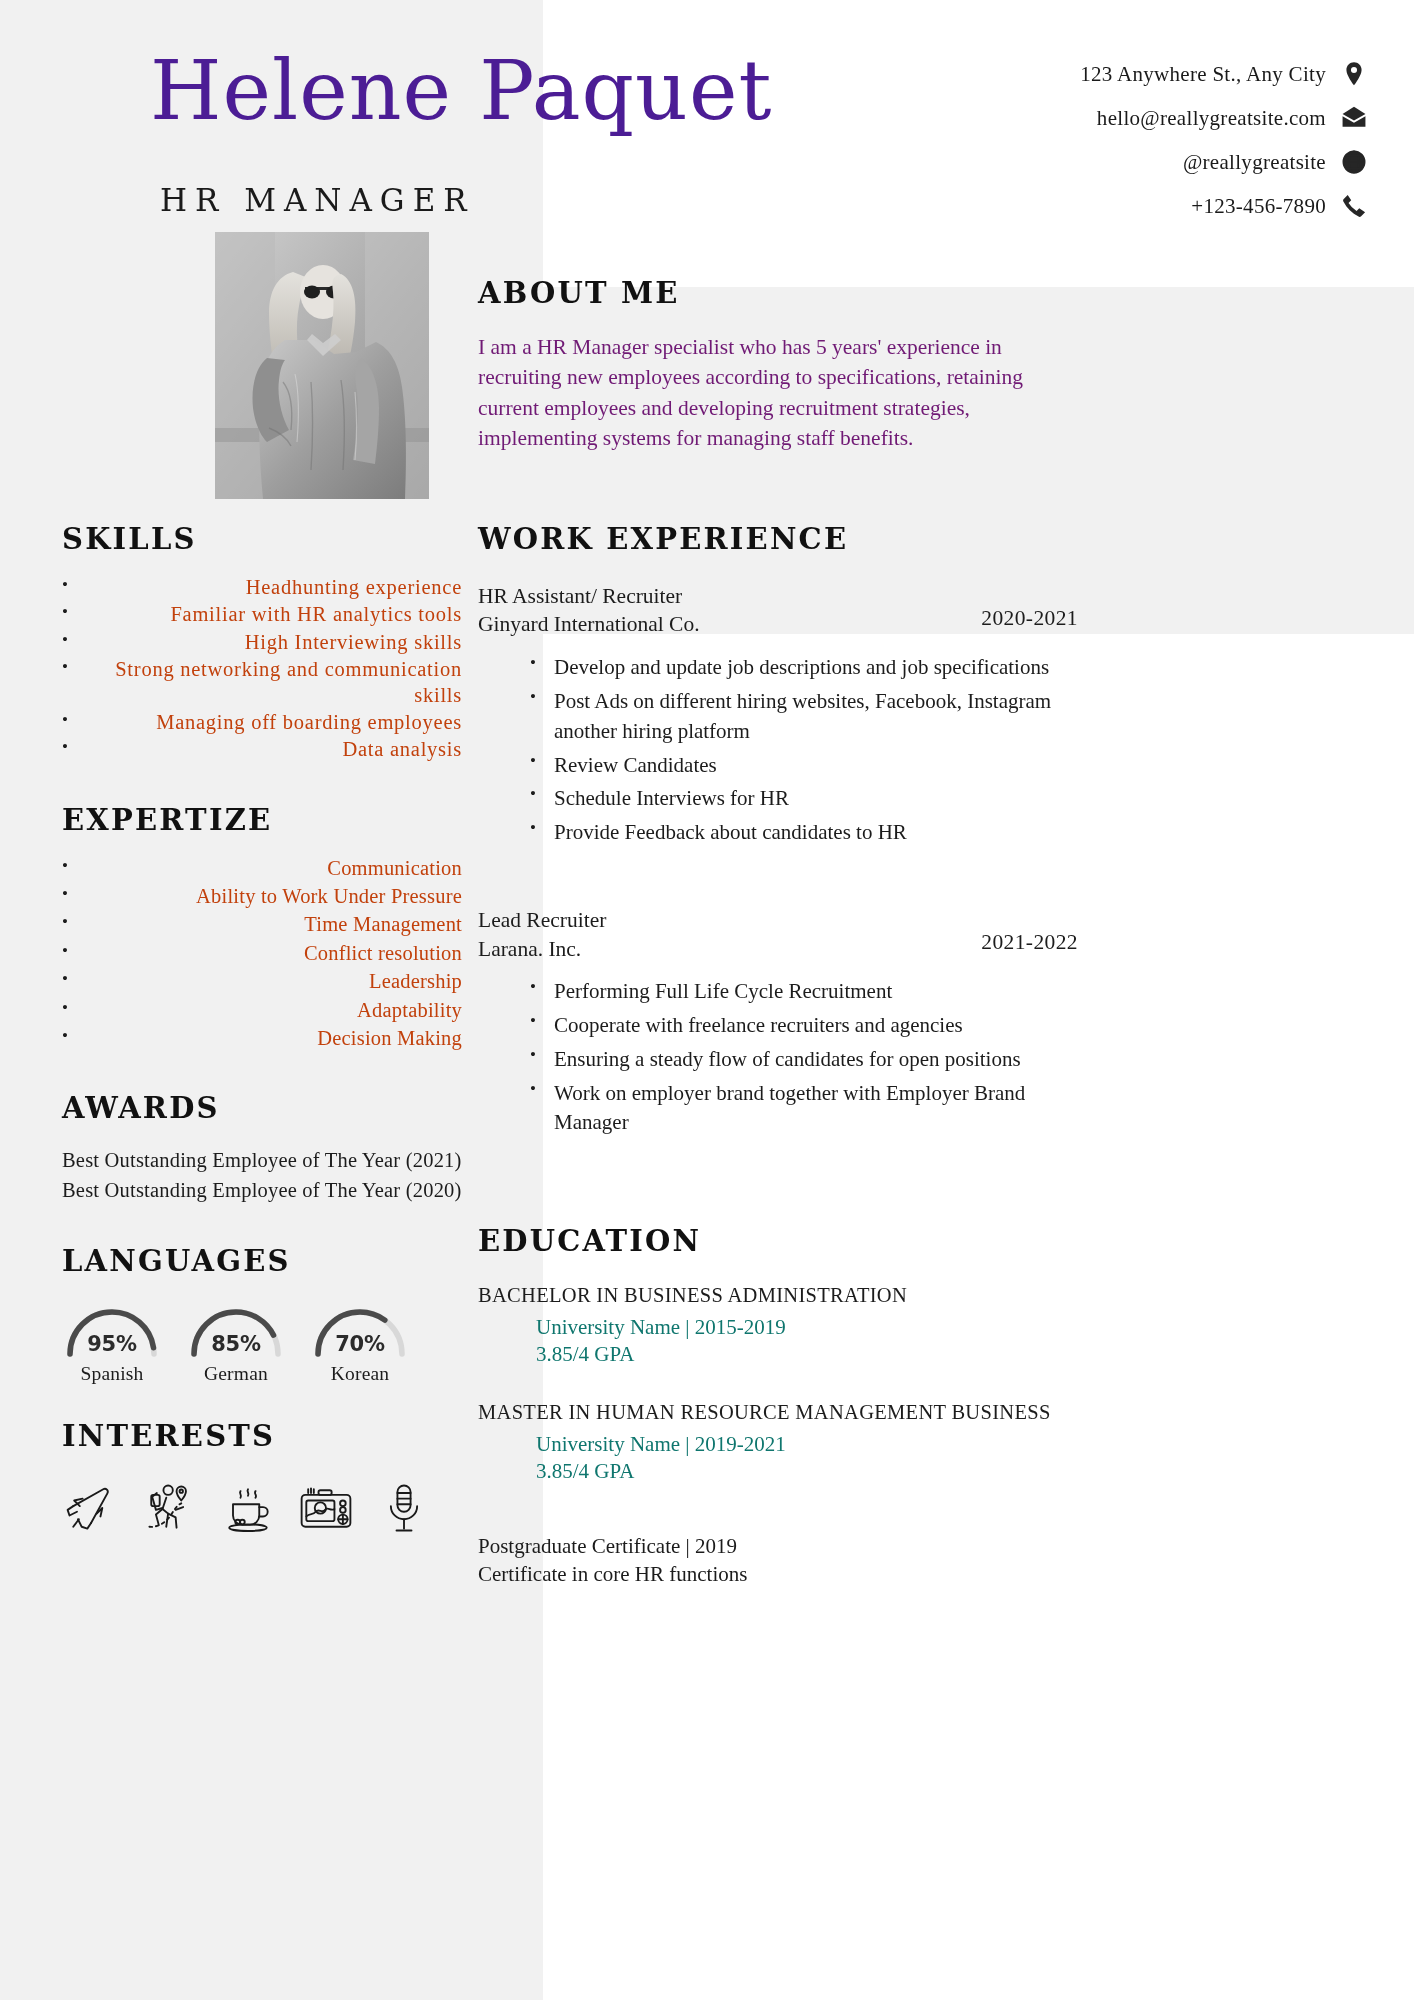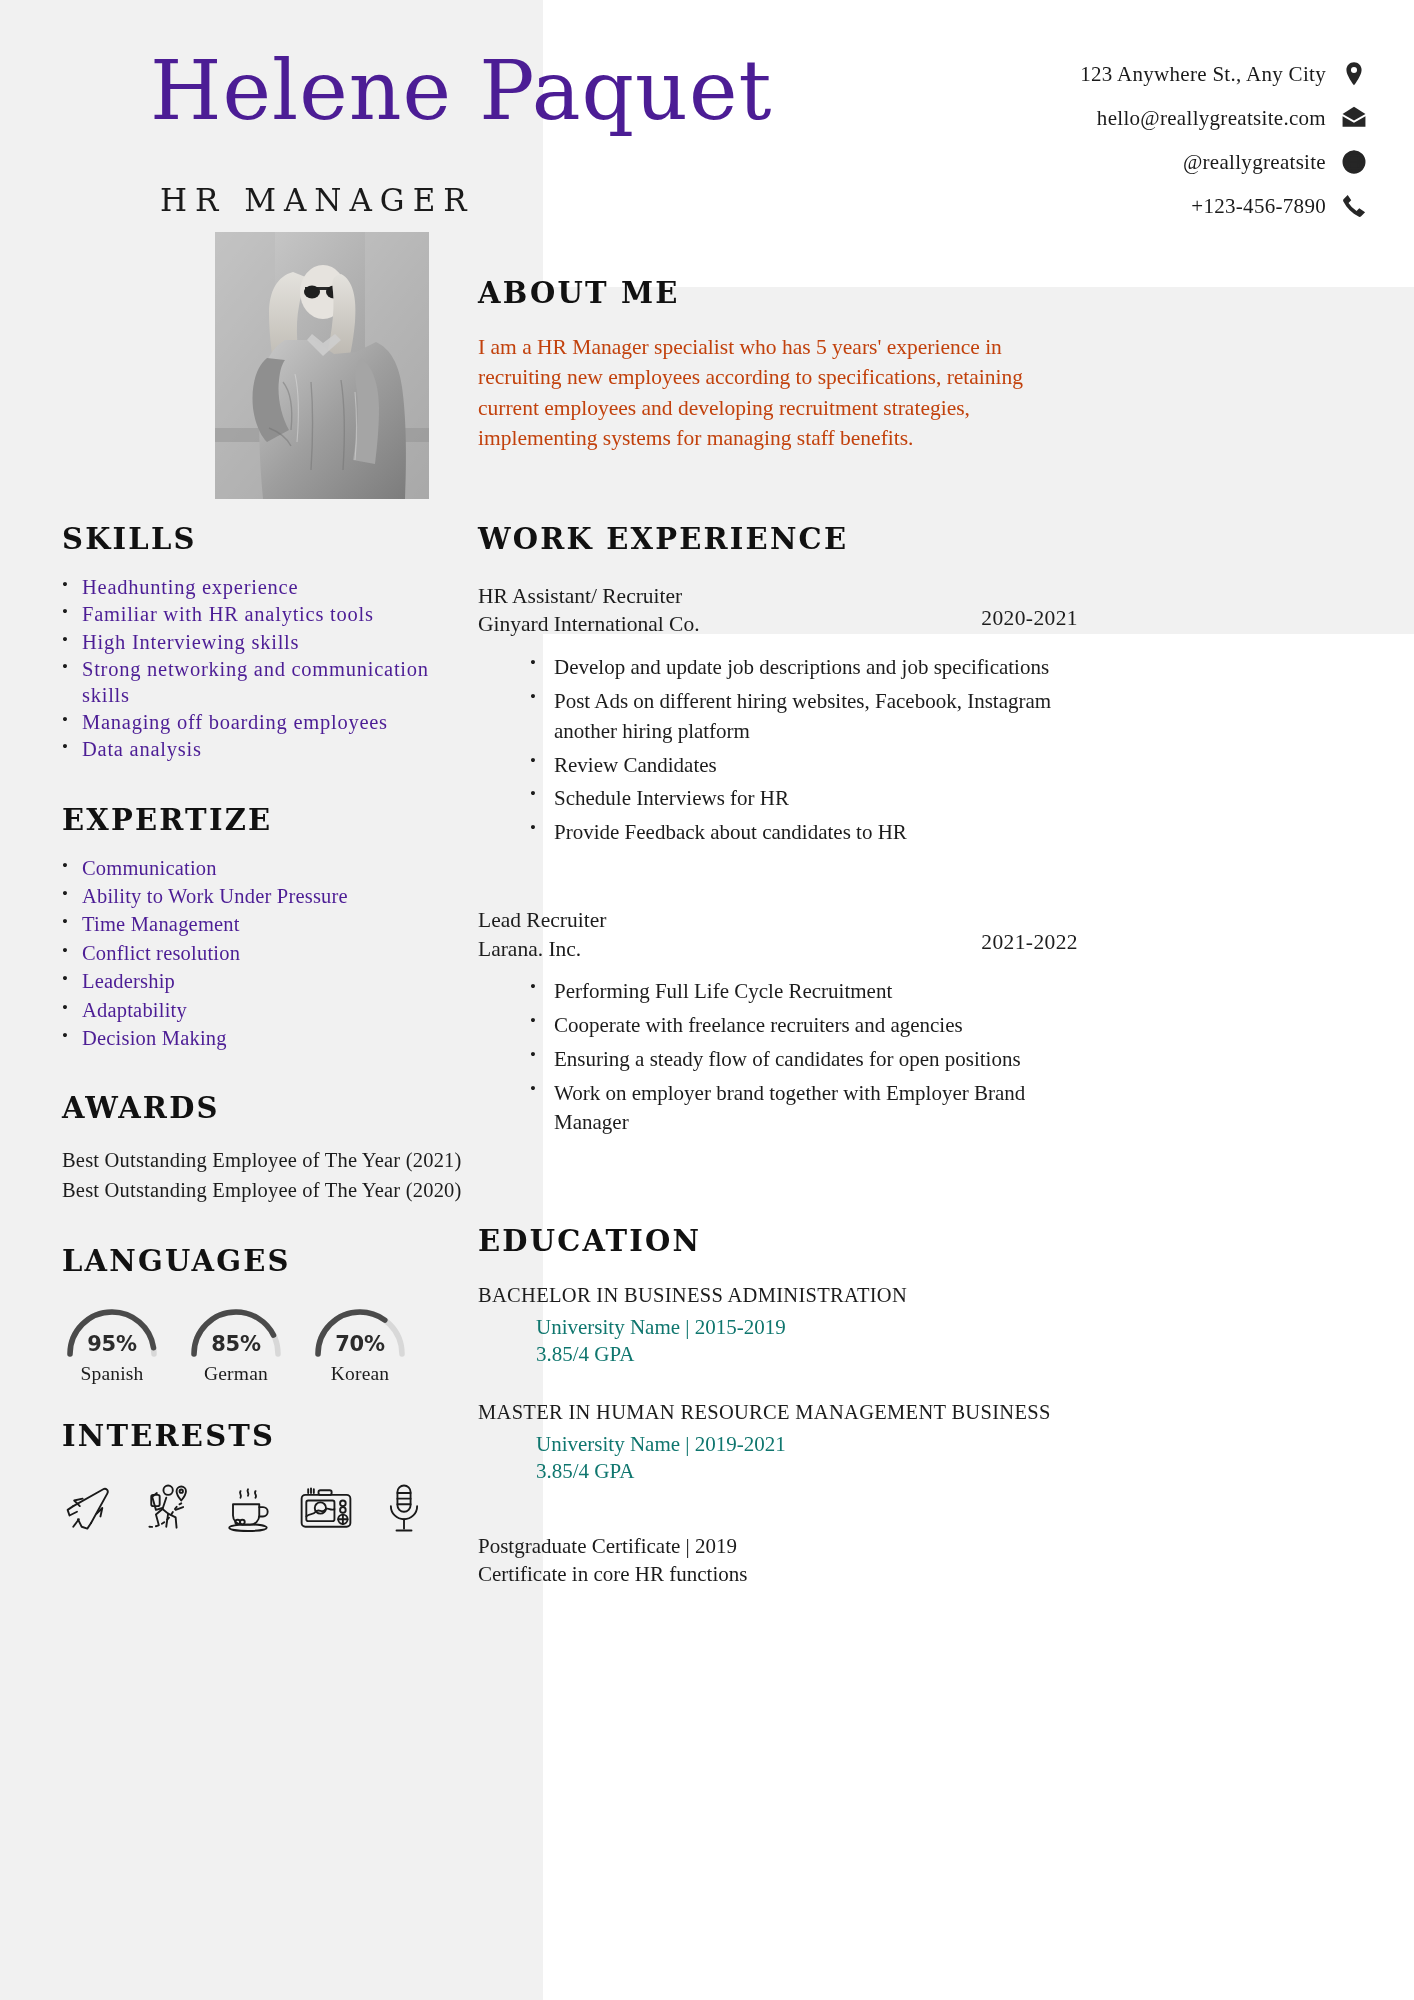--- a/index.html
+++ b/index.html
@@ -67,39 +67,40 @@
   .photo {
     position:absolute; left:215px; top:232px; width:214px; height:267px;
     overflow:hidden; z-index:7; background:#9a9a9a;
   }
   .photo svg { display:block; width:214px; height:267px; }
 
   
   .about { position:absolute; left:478px; top:278px; width:560px; z-index:5; }
   .about-p {
     font-family:"Liberation Serif", serif;
-    font-size:21.5px; line-height:1.42; color:#c2410c; margin-top:22px;
+    font-size:21.5px; line-height:1.42; color:#701a75; margin-top:22px;
   }
 
   
   .h-sec {
     font-family:"DejaVu Serif", serif;
     font-weight:700; font-size:29px; letter-spacing:2.2px; color:#111;
     line-height:1.1;
   }
 
   
   .leftcol { position:absolute; left:62px; top:524px; width:400px; z-index:5; }
   .block { margin-bottom:0; }
   ul.lst { list-style:none; margin-top:19px; }
   ul.lst li {
     position:relative; padding-left:20px;
     font-family:"Liberation Serif", serif;
-    font-size:20.5px; line-height:1.24; letter-spacing:.75px; color:#4c1d95;
+    font-size:20.5px; line-height:1.24; letter-spacing:.75px; color:#c2410c;
     margin-bottom:2px;
+    text-align:right;
   }
   ul.lst li::before {
     content:"•"; position:absolute; left:0; top:-1px; font-size:17px; color:#1c1c1c;
   }
   ul.lst.tight li { letter-spacing:.2px; font-size:20.5px; margin-bottom:3px; }
 
   .awards-line {
     font-family:"Liberation Serif", serif;
     font-size:20.5px; line-height:1.47; color:#1c1c1c; letter-spacing:.2px;
   }

